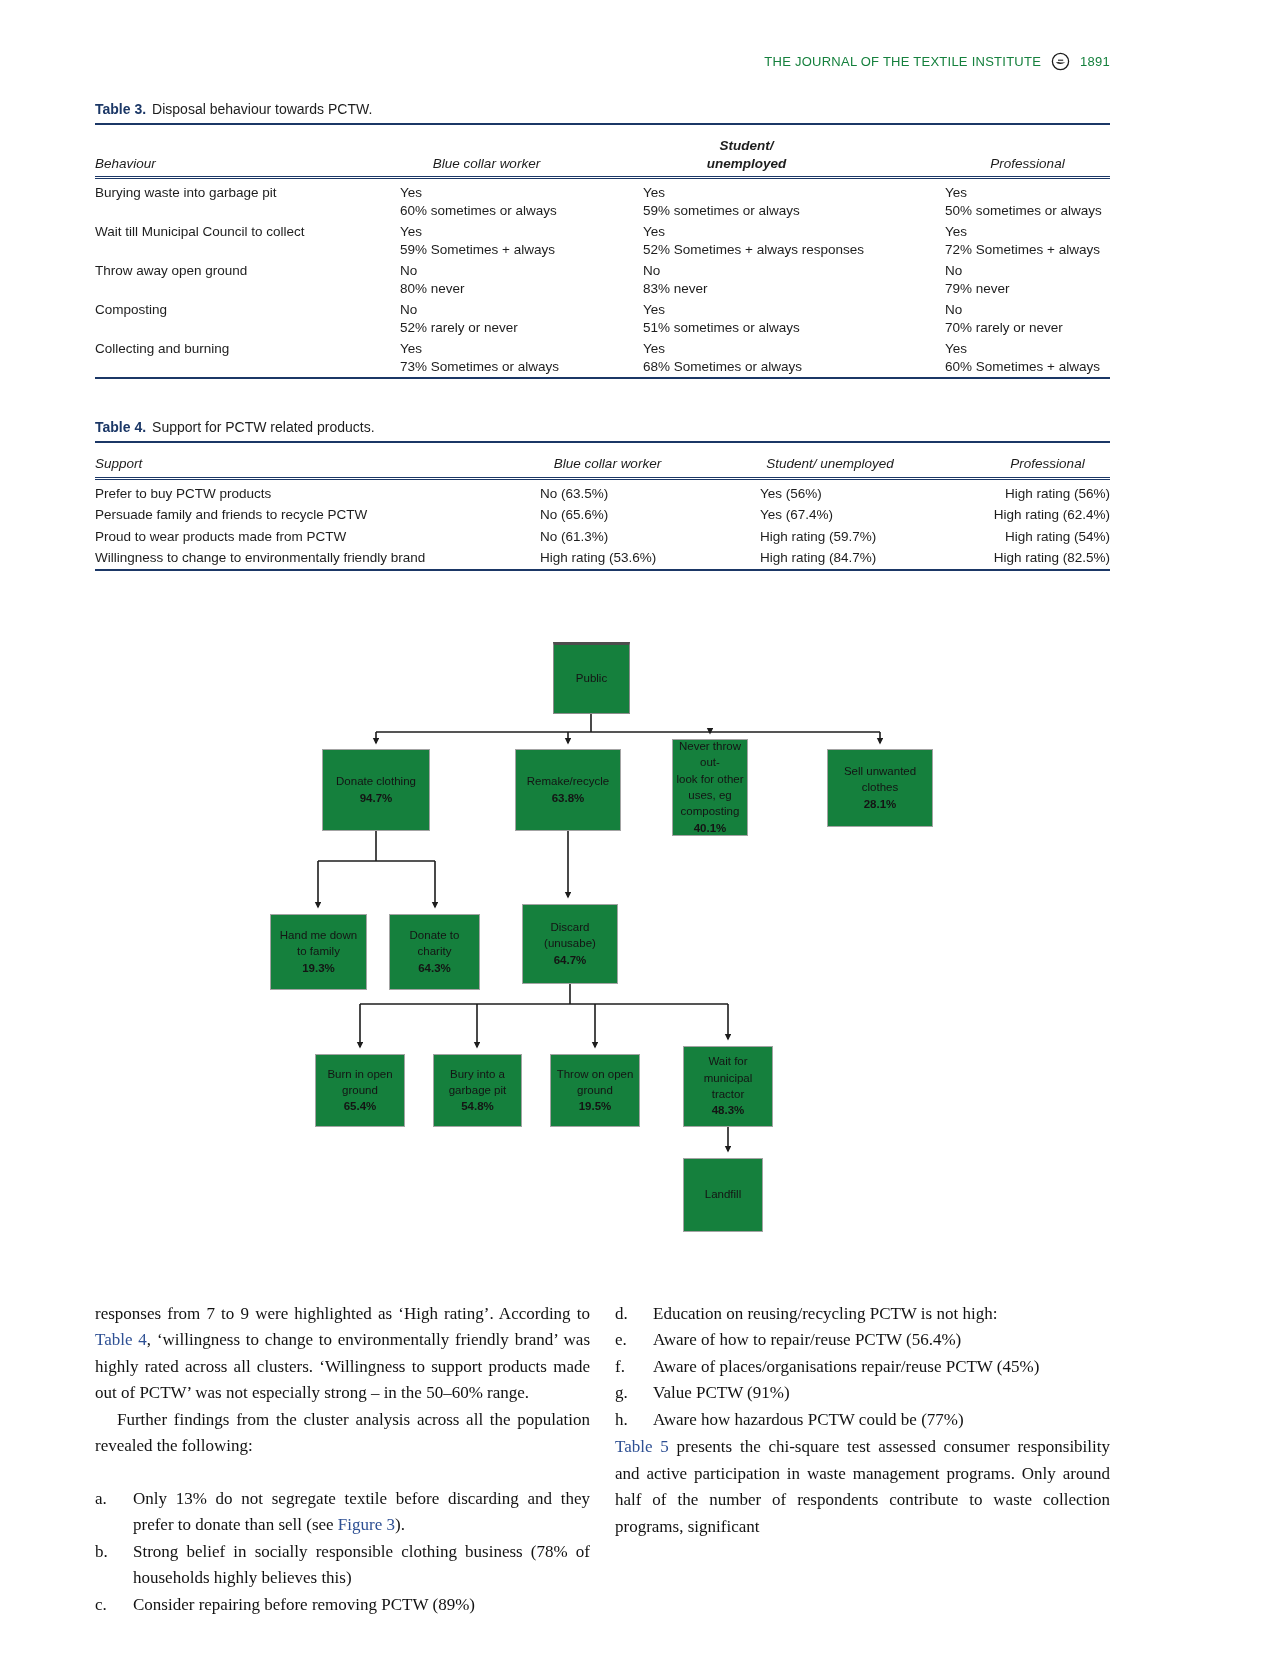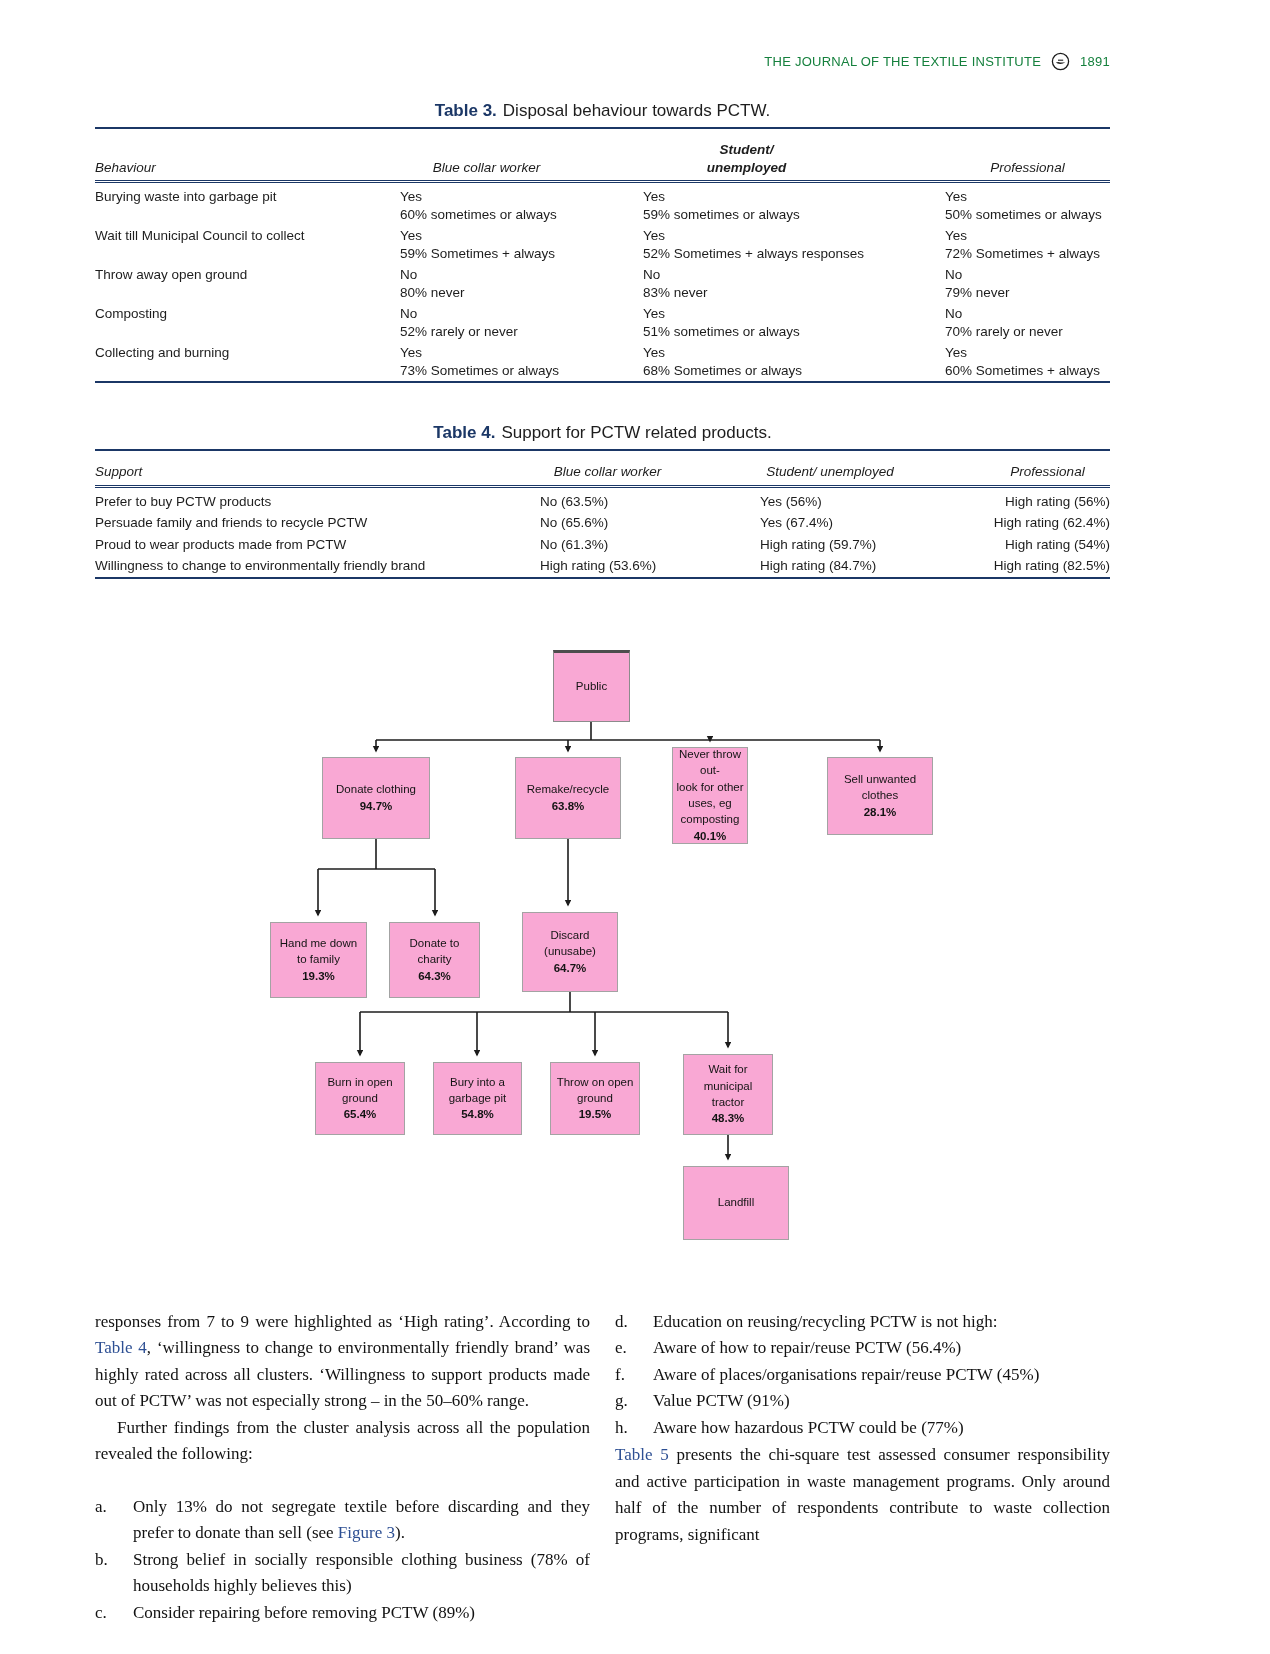--- a/index.html
+++ b/index.html
@@ -12,21 +12,21 @@
   }
 
   
   .runhead {
     padding-top:52px; display:flex; justify-content:flex-end; align-items:center;
     gap:10px; font-size:13px; letter-spacing:.25px; color:#15803d;
   }
   .runhead .logo { flex:none; display:inline-block; }
 
   
-  .tcap { font-size:17px; color:#1d1d1d;text-align:center; }
+  .tcap { font-size:14px; color:#1d1d1d; }
   .tcap .tlabel { font-weight:bold; color:#1b3766; margin-right:6px; }
   .t3cap { margin-top:30px; }
   .t4cap { margin-top:40px; }
 
   
   table.dtable {
     width:1015px; table-layout:fixed; border-collapse:collapse;
     margin-top:6px; border-top:2px solid #1b3766; border-bottom:2px solid #1b3766;
     font-size:13.5px; line-height:17.5px; color:#1d1d1d;
   }
@@ -40,39 +40,39 @@
   .t3 .h-prof { text-align:center; }
   .t4 .h-blue { text-align:center; padding-right:85px; }
   .t4 .h-student { text-align:center; padding-right:60px; }
   .t4 .h-prof { text-align:center; padding-left:25px; }
   .t4 td.v-right { text-align:right; }
 
   
   .fig { position:relative; width:1015px; height:628px; margin-top:38px; }
   .fig svg.conn { position:absolute; left:0; top:0; }
   .fbox {
-    position:absolute; background:#f9a8d4; border:1px solid #a3a3a3;
+    position:absolute; background:#15803d; border:1px solid #a3a3a3;
     display:flex; flex-direction:column; align-items:center; justify-content:center;
     text-align:center; font-size:11.5px; line-height:1.42; color:#141414; padding:3px; z-index:1;
   }
   .fbox .pct { font-weight:bold; }
   .pre { white-space:pre-line; }
   .n-public   { left:458px; top:33px;  width:77px;  height:72px; border-color:#8c8c8c; border-top:3px solid #4d4d4d; }
   .n-donate   { left:227px; top:140px; width:108px; height:82px; }
   .n-remake   { left:420px; top:140px; width:106px; height:82px; }
   .n-never    { left:577px; top:130px; width:76px;  height:97px; }
   .n-sell     { left:732px; top:140px; width:106px; height:78px; }
   .n-hand     { left:175px; top:305px; width:97px;  height:76px; }
   .n-charity  { left:294px; top:305px; width:91px;  height:76px; }
   .n-discard  { left:427px; top:295px; width:96px;  height:80px; }
   .n-burn     { left:220px; top:445px; width:90px;  height:73px; }
   .n-bury     { left:338px; top:445px; width:89px;  height:73px; }
   .n-throw    { left:455px; top:445px; width:90px;  height:73px; }
   .n-wait     { left:588px; top:437px; width:90px;  height:81px; }
-  .n-landfill { left:588px; top:549px; width:106px;  height:74px; }
+  .n-landfill { left:588px; top:549px; width:80px;  height:74px; }
 
   .figcap { margin-top:16px; font-size:13.5px; color:#1d1d1d; }
   .figcap .tlabel { font-weight:bold; color:#1b3766; margin-right:6px; }
 
   
   .cols { display:flex; gap:25px; margin-top:64px;
     font-family:"Liberation Serif", serif; font-size:17px; line-height:26.5px;
     color:#121212; text-align:justify; }
   .col { width:495px; flex:none; }
   .indent { text-indent:22px; }

